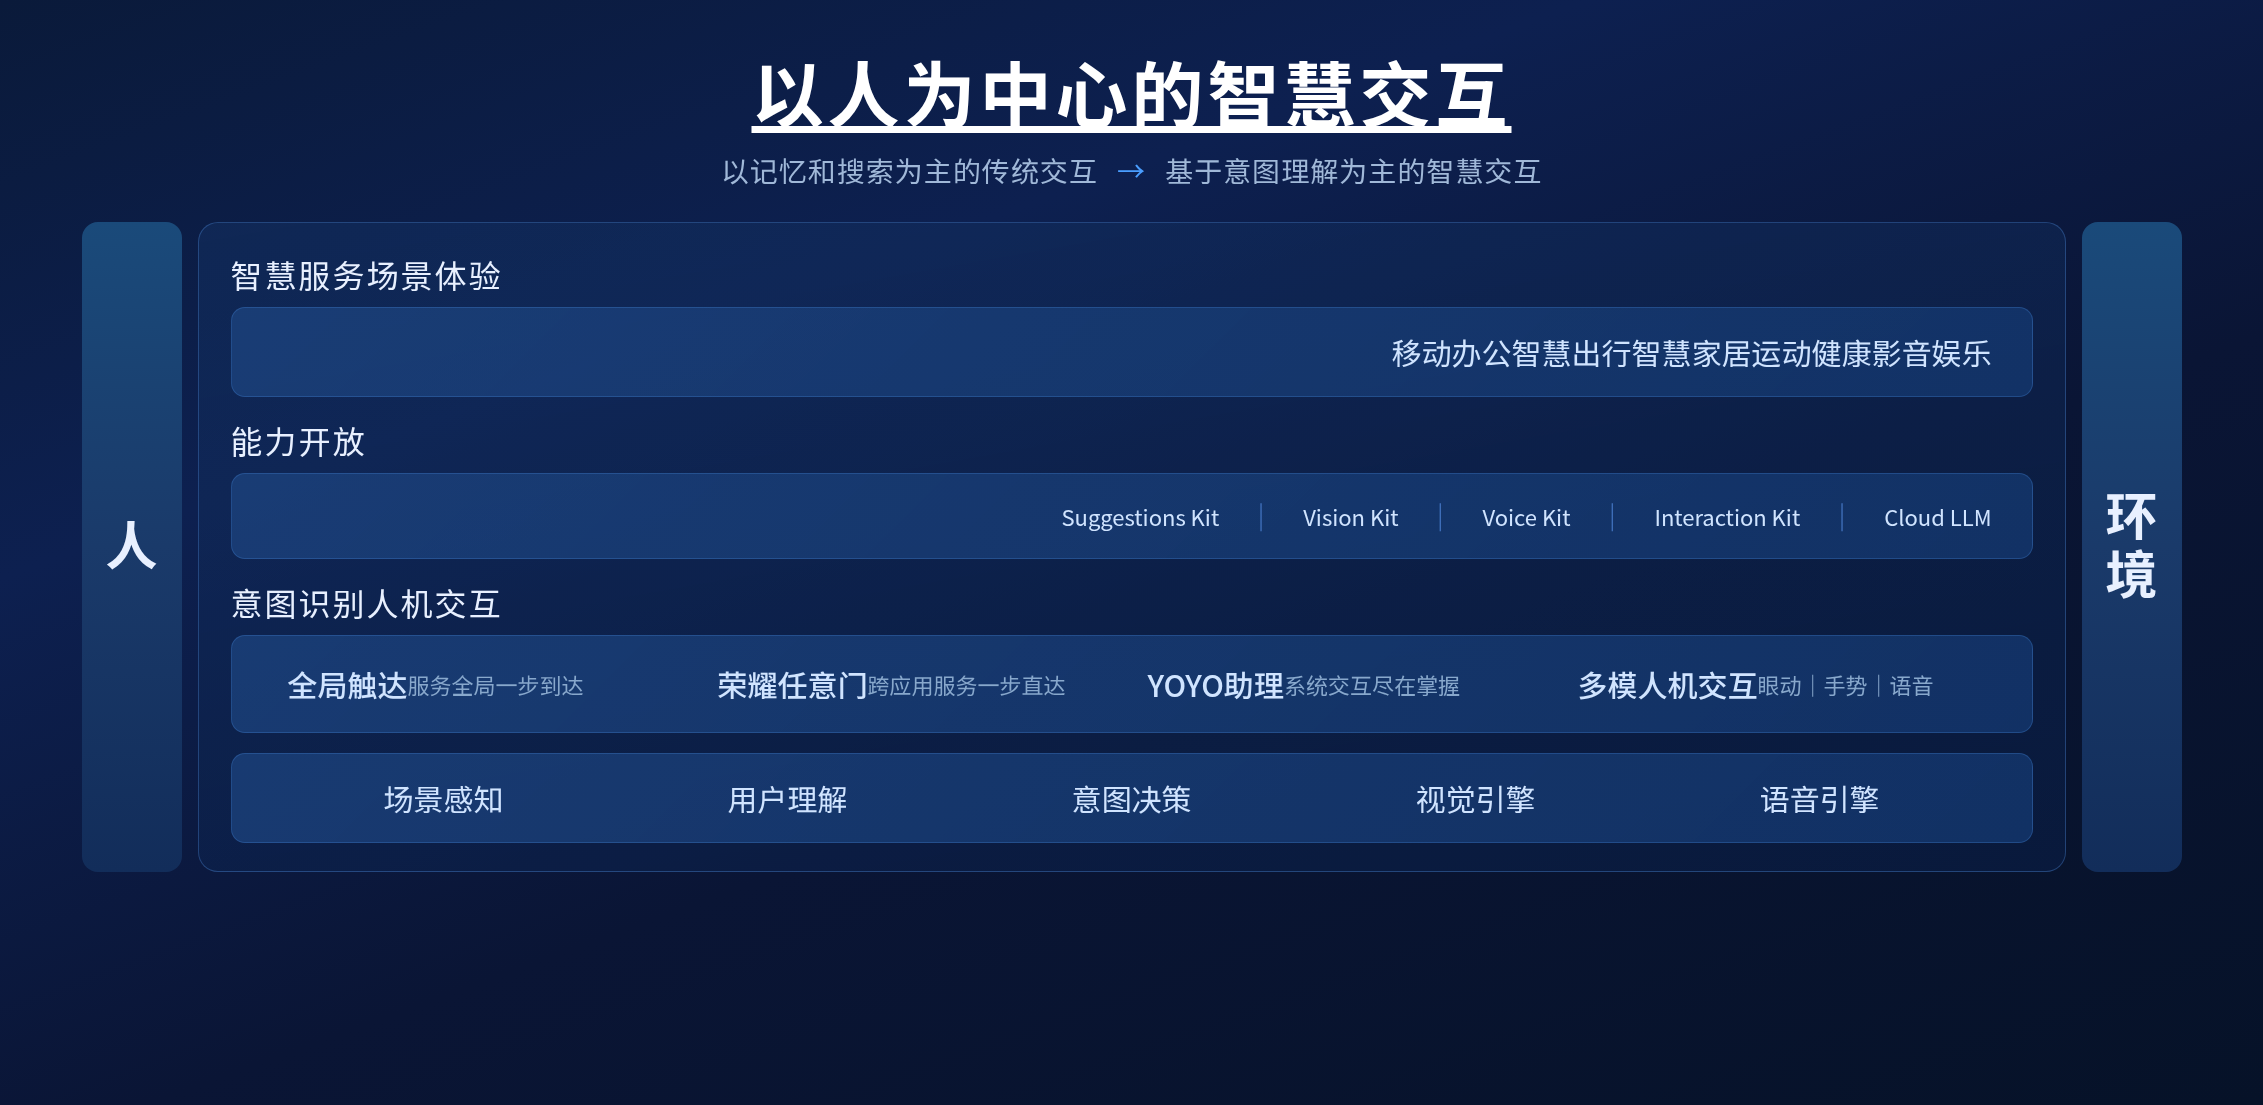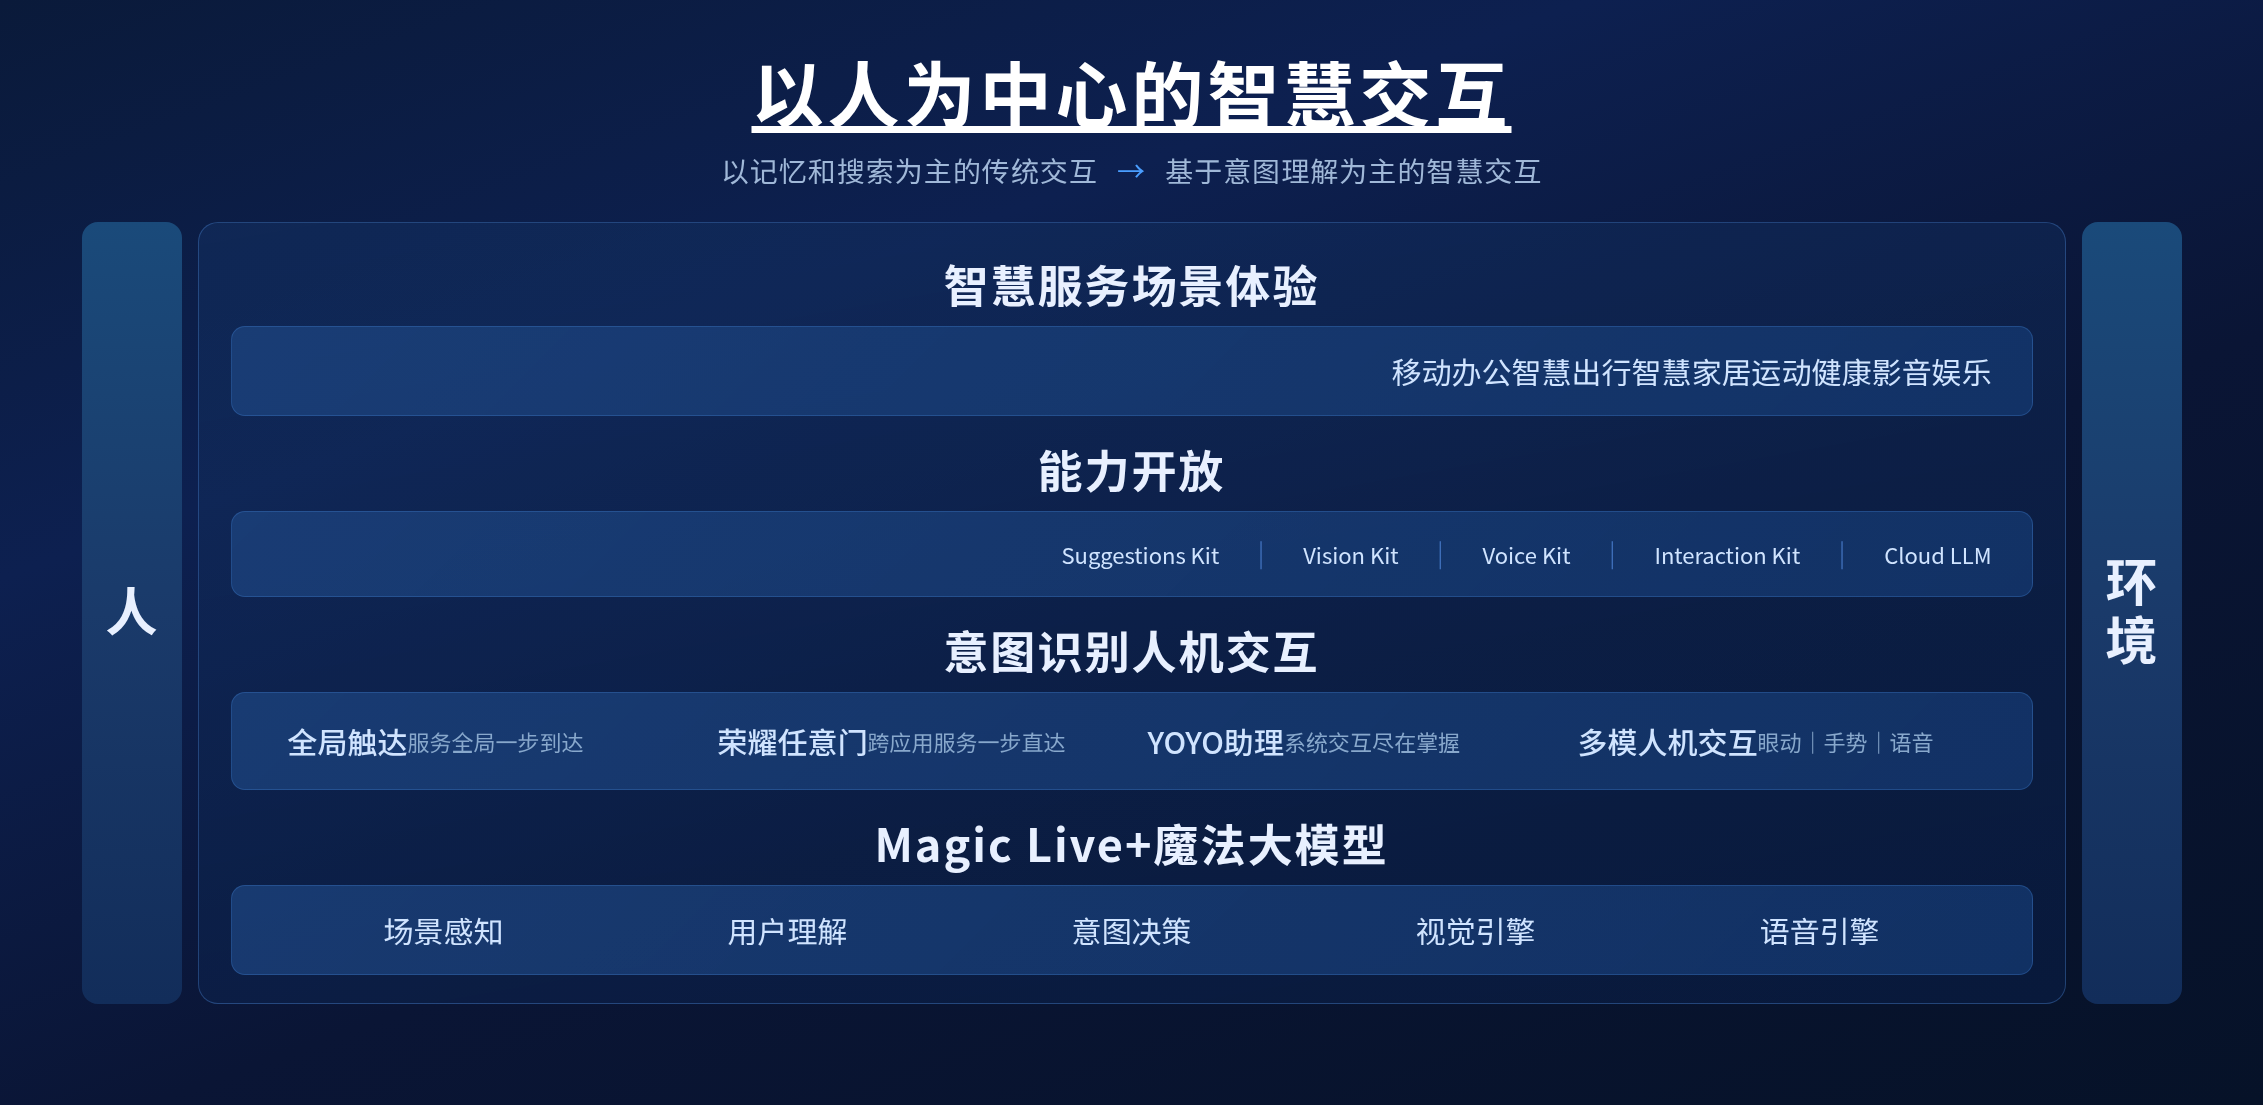--- a/index.html
+++ b/index.html
@@ -87,24 +87,23 @@
       gap: 20px;
     }
 
     .section {
       display: flex;
       flex-direction: column;
       gap: 10px;
     }
 
     .section-title {
-      font-size: 45px;
-      font-weight: 700;
+      font-size: 32px;
+      font-weight: 400;
       color: #e8f0ff;
-      text-align: center;
       letter-spacing: 2px;
     }
 
     .section-row {
       background: linear-gradient(135deg, rgba(30, 70, 130, 0.7) 0%, rgba(20, 55, 110, 0.8) 100%);
       border-radius: 14px;
       border: 1px solid rgba(80, 150, 240, 0.25);
       padding: 22px 40px;
       display: flex;
       align-items: center;
@@ -245,21 +244,20 @@
         <div class="intent-item">
           <span class="intent-main">多模人机交互</span>
           <span class="intent-sub">
             <span>眼动｜手势｜语音</span>
           </span>
         </div>
       </div>
     </div>
 
     <div class="section">
-      <div class="section-title">Magic Live+魔法大模型</div>
       <div class="magic-row">
         <span class="magic-item">场景感知</span>
         <span class="magic-item">用户理解</span>
         <span class="magic-item">意图决策</span>
         <span class="magic-item">视觉引擎</span>
         <span class="magic-item">语音引擎</span>
       </div>
     </div>
 
   </div>

